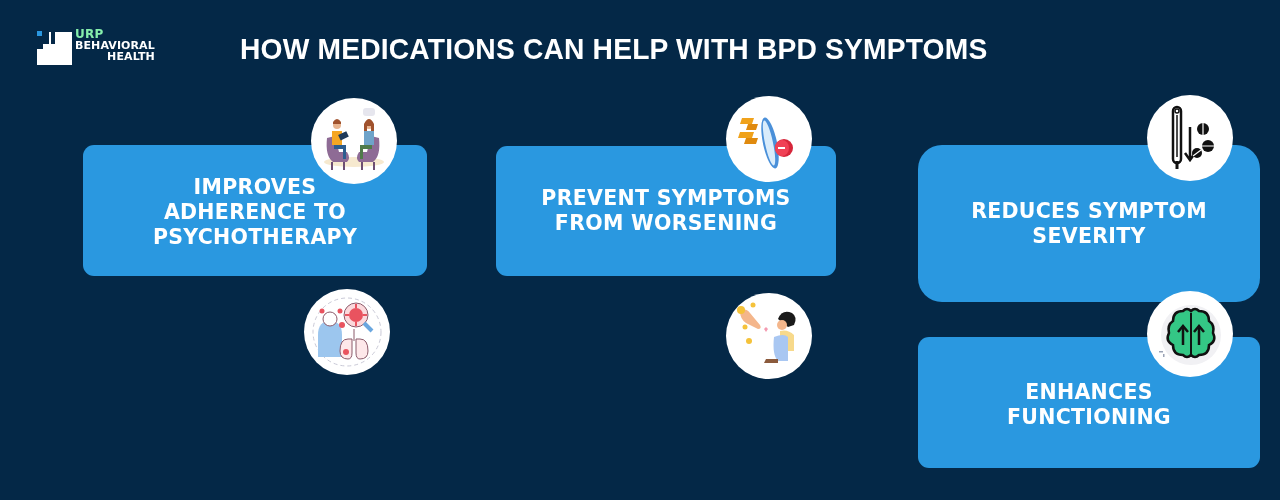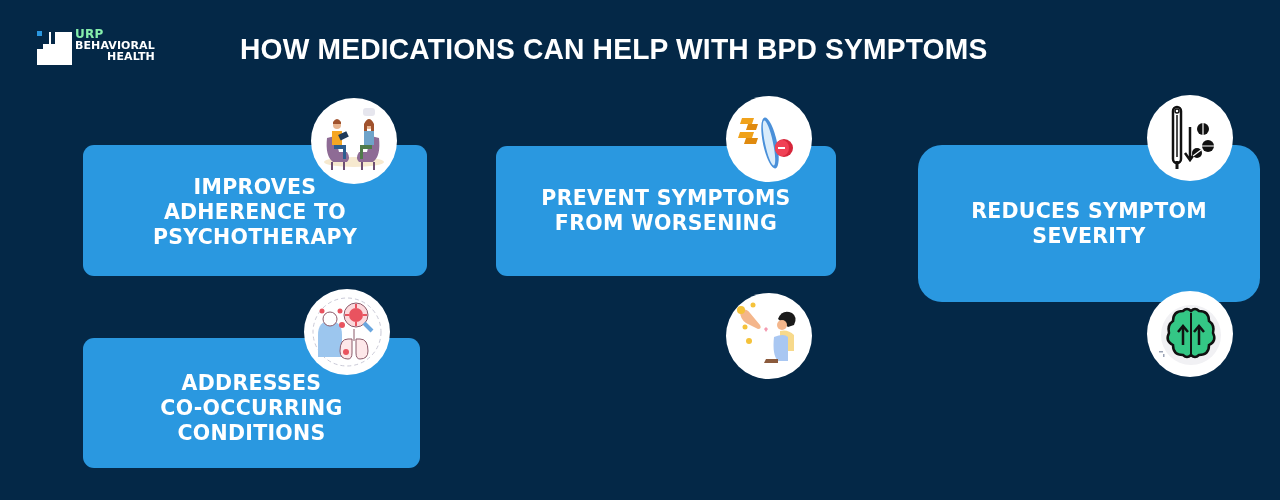--- a/index.html
+++ b/index.html
@@ -140,25 +140,20 @@
 
       <circle cx="56" cy="34" r="6" fill="#111"></circle>
       <line x1="56" y1="28" x2="56" y2="40" stroke="#fff" stroke-width="1.2"></line>
       <circle cx="61" cy="51" r="6" fill="#111"></circle>
       <line x1="55" y1="51" x2="67" y2="51" stroke="#fff" stroke-width="1.2"></line>
       <circle cx="50" cy="58" r="5" fill="#111"></circle>
       <line x1="46" y1="61" x2="54" y2="55" stroke="#fff" stroke-width="1.2"></line>
     </svg>
   </div>
 
-  <div class="card" style="left:47px; top:338px; width:337px; height:130px;">
-    <div class="card-label" style="margin-top:10px;">ADDRESSES
-CO-OCCURRING
-CONDITIONS</div>
-  </div>
   <div class="badge" style="left:304px; top:289px;">
     <svg width="86" height="86" viewBox="0 0 86 86">
       <circle cx="43" cy="43" r="34" fill="none" stroke="#c9c9d6" stroke-width="1" stroke-dasharray="4 3"></circle>
 
       <path d="M14 46 q0 -14 12 -14 q12 0 12 14 v22 h-24 z" fill="#9cc6ee"></path>
       <circle cx="26" cy="30" r="7" fill="#ffffff" stroke="#8a5a6a" stroke-width="1"></circle>
 
       <circle cx="52" cy="26" r="12" fill="#fbd9dc" stroke="#8a5a6a" stroke-width="1"></circle>
       <circle cx="52" cy="26" r="7" fill="#e9535f"></circle>
       <g stroke="#e9535f" stroke-width="2">
@@ -191,20 +186,24 @@
       <path d="M38 36 l2 -2 l2 2 l-2 3 z" fill="#f49ab0"></path>
 
       <path d="M52 26 q4 -10 14 -6 q6 4 2 12 l-6 2 z" fill="#1a1a1a"></path>
       <circle cx="56" cy="32" r="5" fill="#f4b68b"></circle>
       <path d="M54 38 q8 -2 14 4 v16 h-14 z" fill="#f7d98b"></path>
       <path d="M48 44 q10 -4 14 0 v24 h-10 q-6 -6 -4 -24 z" fill="#a9c7f2"></path>
       <path d="M40 66 h12 v4 h-14 z" fill="#8b5a3c"></path>
     </svg>
   </div>
 
+  <div class="card" style="left:882px; top:337px; width:342px; height:131px;">
+    <div class="card-label" style="margin-top:4px;">ENHANCES
+FUNCTIONING</div>
+  </div>
   <div class="badge" style="left:1147px; top:291px;">
     <svg width="86" height="86" viewBox="0 0 86 86">
       <ellipse cx="44" cy="44" rx="30" ry="30" fill="#f1f1f4"></ellipse>
       <path d="M26 30 q0 -10 10 -10 q4 -4 8 0 q4 -4 8 0 q10 0 10 10 q6 4 4 12 q4 8 -4 12 q0 10 -10 10 q-4 4 -8 0 q-4 4 -8 0 q-10 0 -10 -10 q-8 -4 -4 -12 q-2 -8 4 -12 z" fill="#34c785" stroke="#111" stroke-width="2.5"></path>
       <line x1="44" y1="22" x2="44" y2="66" stroke="#111" stroke-width="2"></line>
       <line x1="36" y1="54" x2="36" y2="36" stroke="#111" stroke-width="2.5"></line>
       <path d="M31 41 l5 -6 l5 6" fill="none" stroke="#111" stroke-width="2.5"></path>
       <line x1="52" y1="54" x2="52" y2="36" stroke="#111" stroke-width="2.5"></line>
       <path d="M47 41 l5 -6 l5 6" fill="none" stroke="#111" stroke-width="2.5"></path>
       <rect x="12" y="60" width="4" height="1.5" fill="#9aa3b5"></rect>

